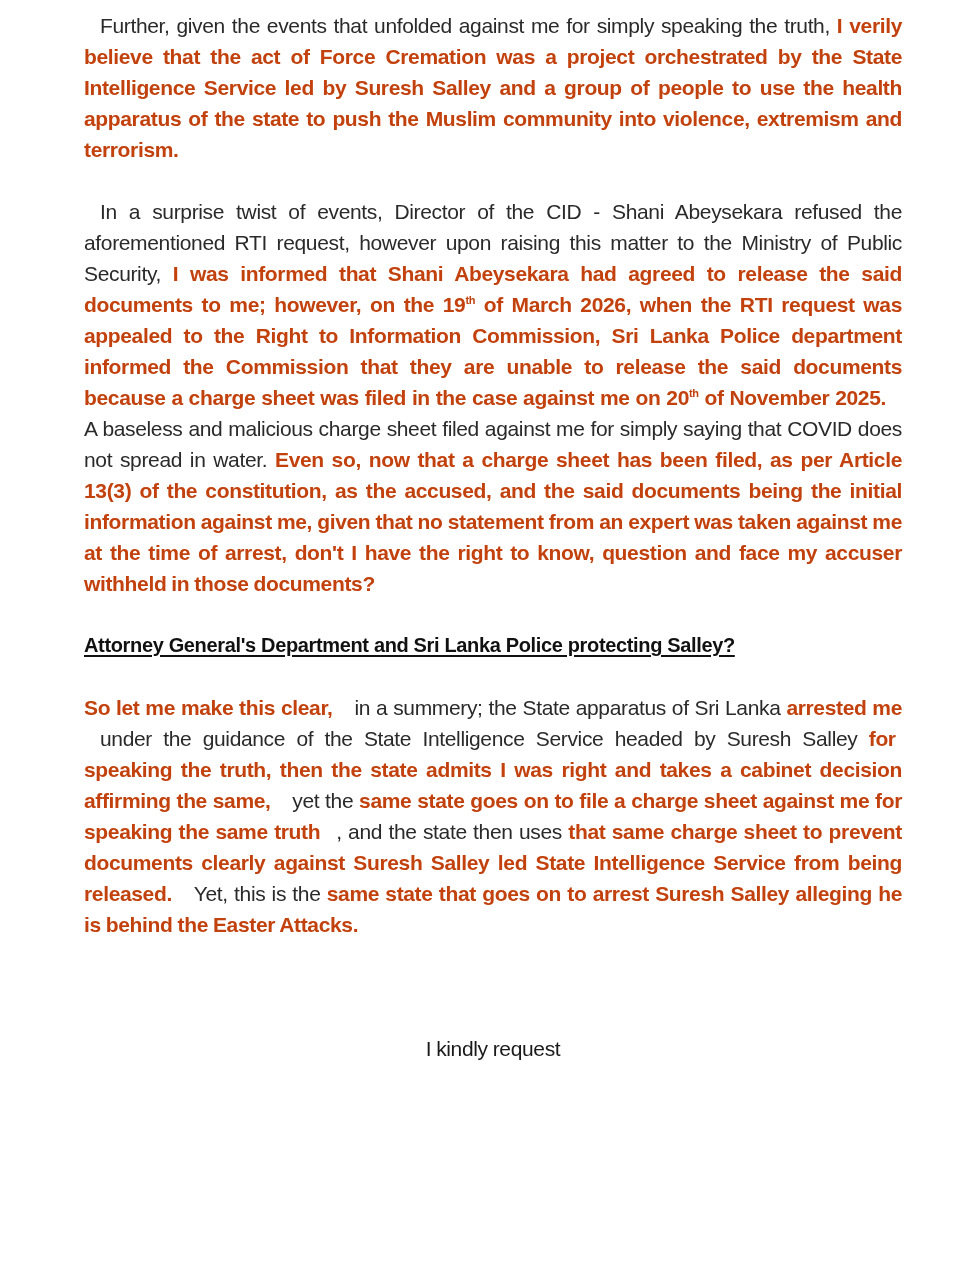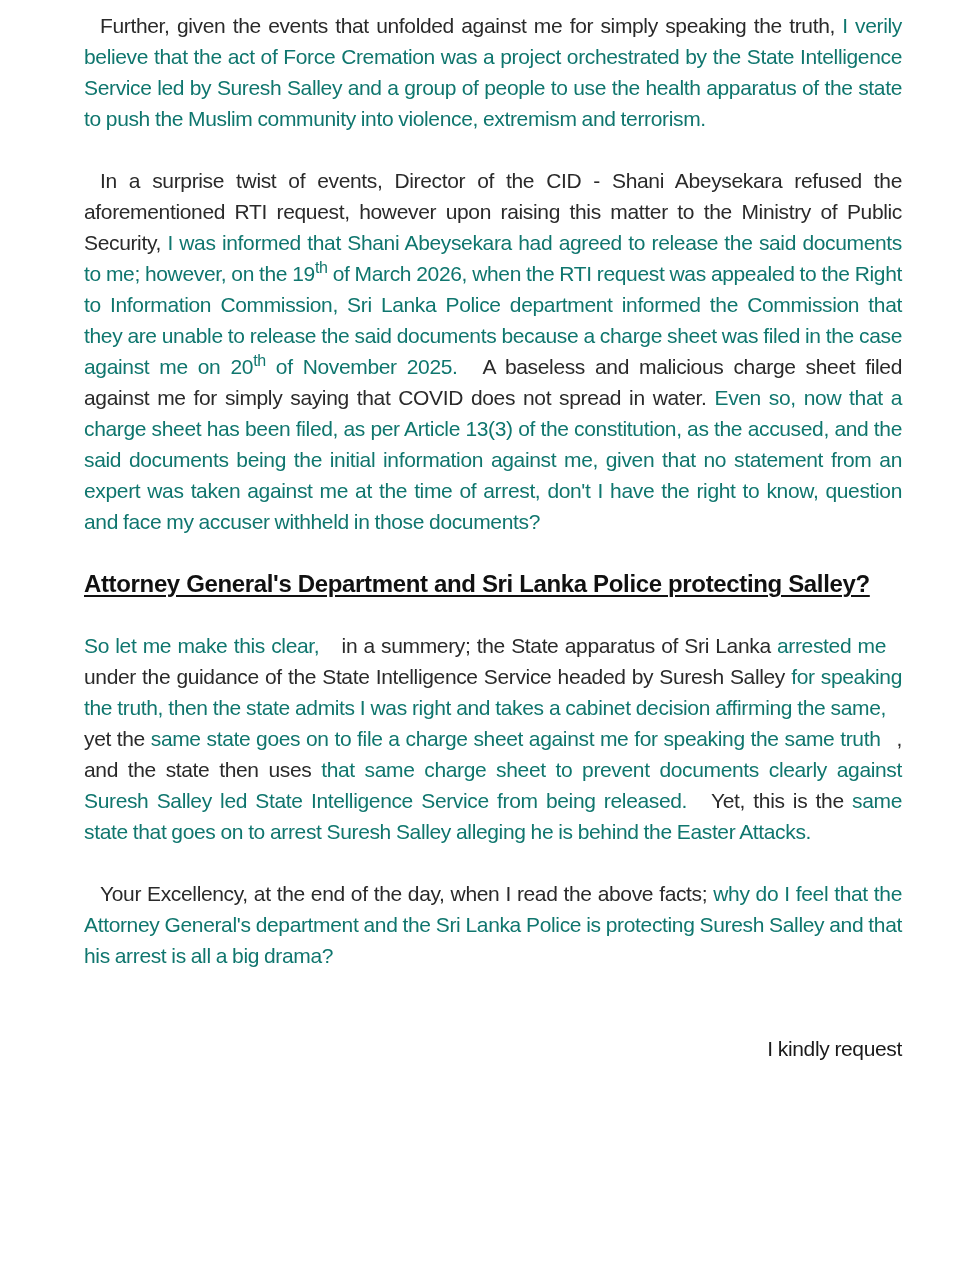--- a/index.html
+++ b/index.html
@@ -22,36 +22,36 @@
       width: 818px;
     }
     .para {
       margin: 0;
       font-size: 21px;
       line-height: 31px;
       text-align: justify;
       letter-spacing: -0.35px;
       word-spacing: -0.5px;
     }
-    .para.left { text-align: right; }
+    .para.left { text-align: center; }
     .seg-normal { font-weight: normal; color: #2a2a2a; margin-left: 16px; }
-    .seg-bold { font-weight: normal; color: #0f766e; }
+    .seg-bold { font-weight: bold; color: #c2410c; }
     .heading {
       margin: 0;
-      font-size: 24px;
+      font-size: 20px;
       line-height: 31px;
       font-weight: bold;
       text-decoration: underline;
       text-underline-offset: 3px;
       text-decoration-thickness: 2px;
       letter-spacing: -0.35px;
       color: #111111;
     }
     sup {
-      font-size: 16px;
+      font-size: 11px;
       line-height: 0;
       vertical-align: super;
     }
     .gap { height: 31px; }
   </style>
 </head>
 <body>
 
 <div class="page">
 
@@ -60,19 +60,18 @@
 
   <p class="para"><span class="seg-normal">In a surprise twist of events, Director of the CID - Shani Abeysekara refused the aforementioned RTI request, however upon raising this matter to the Ministry of Public Security, </span><span class="seg-bold">I was informed that Shani Abeysekara had agreed to release the said documents to me; however, on the 19</span><sup class="seg-bold">th</sup><span class="seg-bold"> of March 2026, when the RTI request was appealed to the Right to Information Commission, Sri Lanka Police department informed the Commission that they are unable to release the said documents because a charge sheet was filed in the case against me on 20</span><sup class="seg-bold">th</sup><span class="seg-bold"> of November 2025.</span><span class="seg-normal"> A baseless and malicious charge sheet filed against me for simply saying that COVID does not spread in water. </span><span class="seg-bold">Even so, now that a charge sheet has been filed, as per Article 13(3) of the constitution, as the accused, and the said documents being the initial information against me, given that no statement from an expert was taken against me at the time of arrest, don't I have the right to know, question and face my accuser withheld in those documents?</span></p>
   <div class="gap"></div>
 
   <p class="heading">Attorney General's Department and Sri Lanka Police protecting Salley?</p>
   <div class="gap"></div>
 
   <p class="para"><span class="seg-bold">So let me make this clear,</span><span class="seg-normal"> in a summery; the State apparatus of Sri Lanka </span><span class="seg-bold">arrested me</span><span class="seg-normal"> under the guidance of the State Intelligence Service headed by Suresh Salley </span><span class="seg-bold">for speaking the truth, then the state admits I was right and takes a cabinet decision affirming the same,</span><span class="seg-normal"> yet the </span><span class="seg-bold">same state goes on to file a charge sheet against me for speaking the same truth</span><span class="seg-normal">, and the state then uses </span><span class="seg-bold">that same charge sheet to prevent documents clearly against Suresh Salley led State Intelligence Service from being released.</span><span class="seg-normal"> Yet, this is the </span><span class="seg-bold">same state that goes on to arrest Suresh Salley alleging he is behind the Easter Attacks.</span></p>
   <div class="gap"></div>
 
-  <p class="para"><span class="seg-normal">Your Excellency, at the end of the day, when I read the above facts; </span><span class="seg-bold">why do I feel that the Attorney General's department and the Sri Lanka Police is protecting Suresh Salley and that his arrest is all a big drama?</span></p>
   <div class="gap"></div>
 
   <div class="gap"></div>
 
   <p class="para left">I kindly request</p>
 </div>
 
 </body></html>

